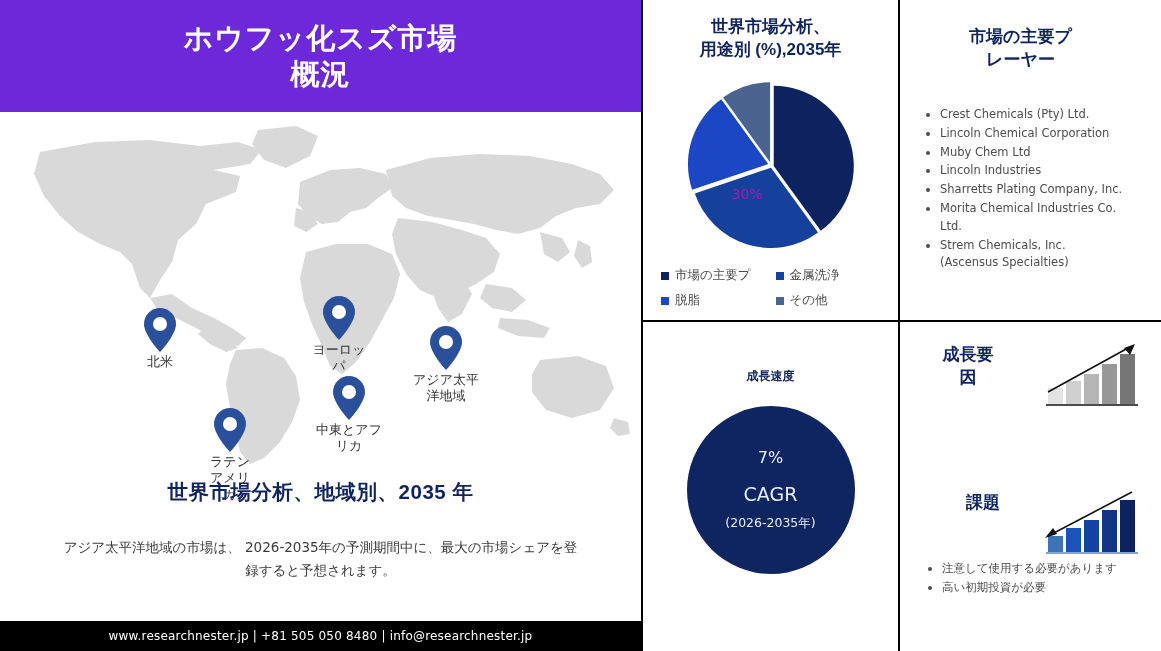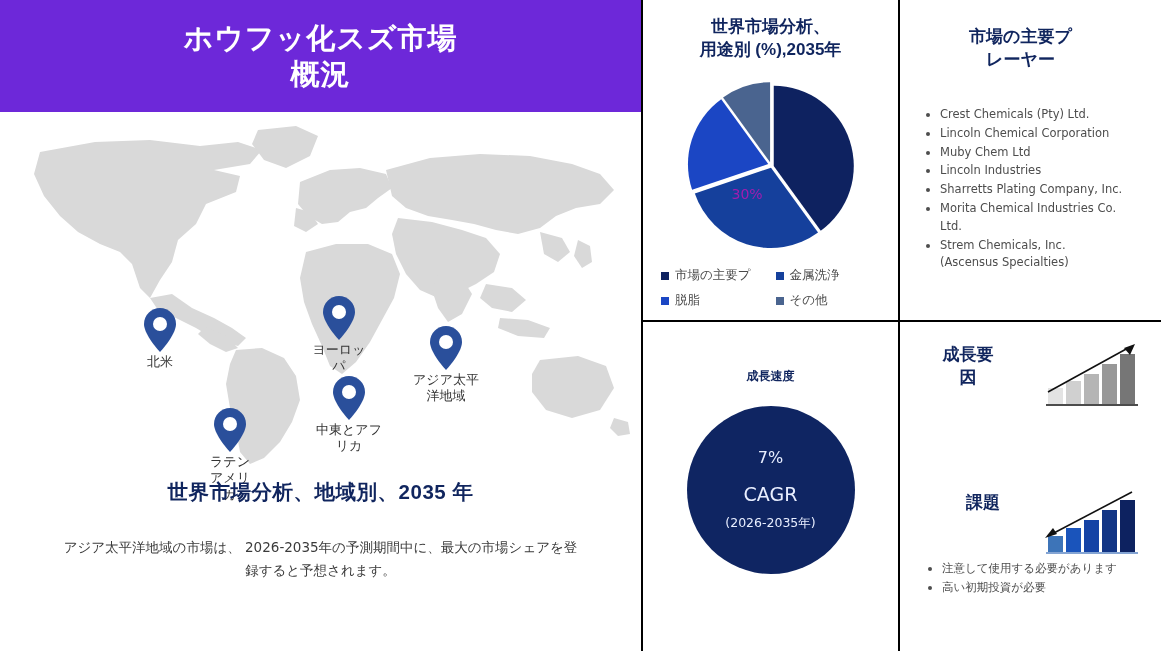--- a/index.html
+++ b/index.html
@@ -207,20 +207,23 @@
           <path d="M16 0C7.2 0 0 7.2 0 16c0 11 16 28 16 28s16-17 16-28C32 7.2 24.8 0 16 0z" fill="#2a4f9b"></path>
           <circle cx="16" cy="16" r="7" fill="#ffffff"></circle>
         </svg>
         <div class="plabel" style="width:48px; left:-24px;">ラテンアメリカ</div>
       </div>
     </div>
 
     <div id="region-heading">世界市場分析、地域別、2035 年</div>
     <div id="region-desc">アジア太平洋地域の市場は、 2026-2035年の予測期間中に、最大の市場シェアを登録すると予想されます。</div>
 
+    <div id="footer-bar">
+      <span>www.researchnester.jp | +81 505 050 8480 | info@researchnester.jp</span>
+    </div>
   </div>
 
   <div class="cell" id="cell-pie">
     <div class="cell-title" id="pie-title">
       <div>世界市場分析、</div>
       <div>用途別 (%),2035年</div>
     </div>
 
     <div id="pie-wrap">
       <svg viewBox="0 0 200 200" width="182" height="182">

